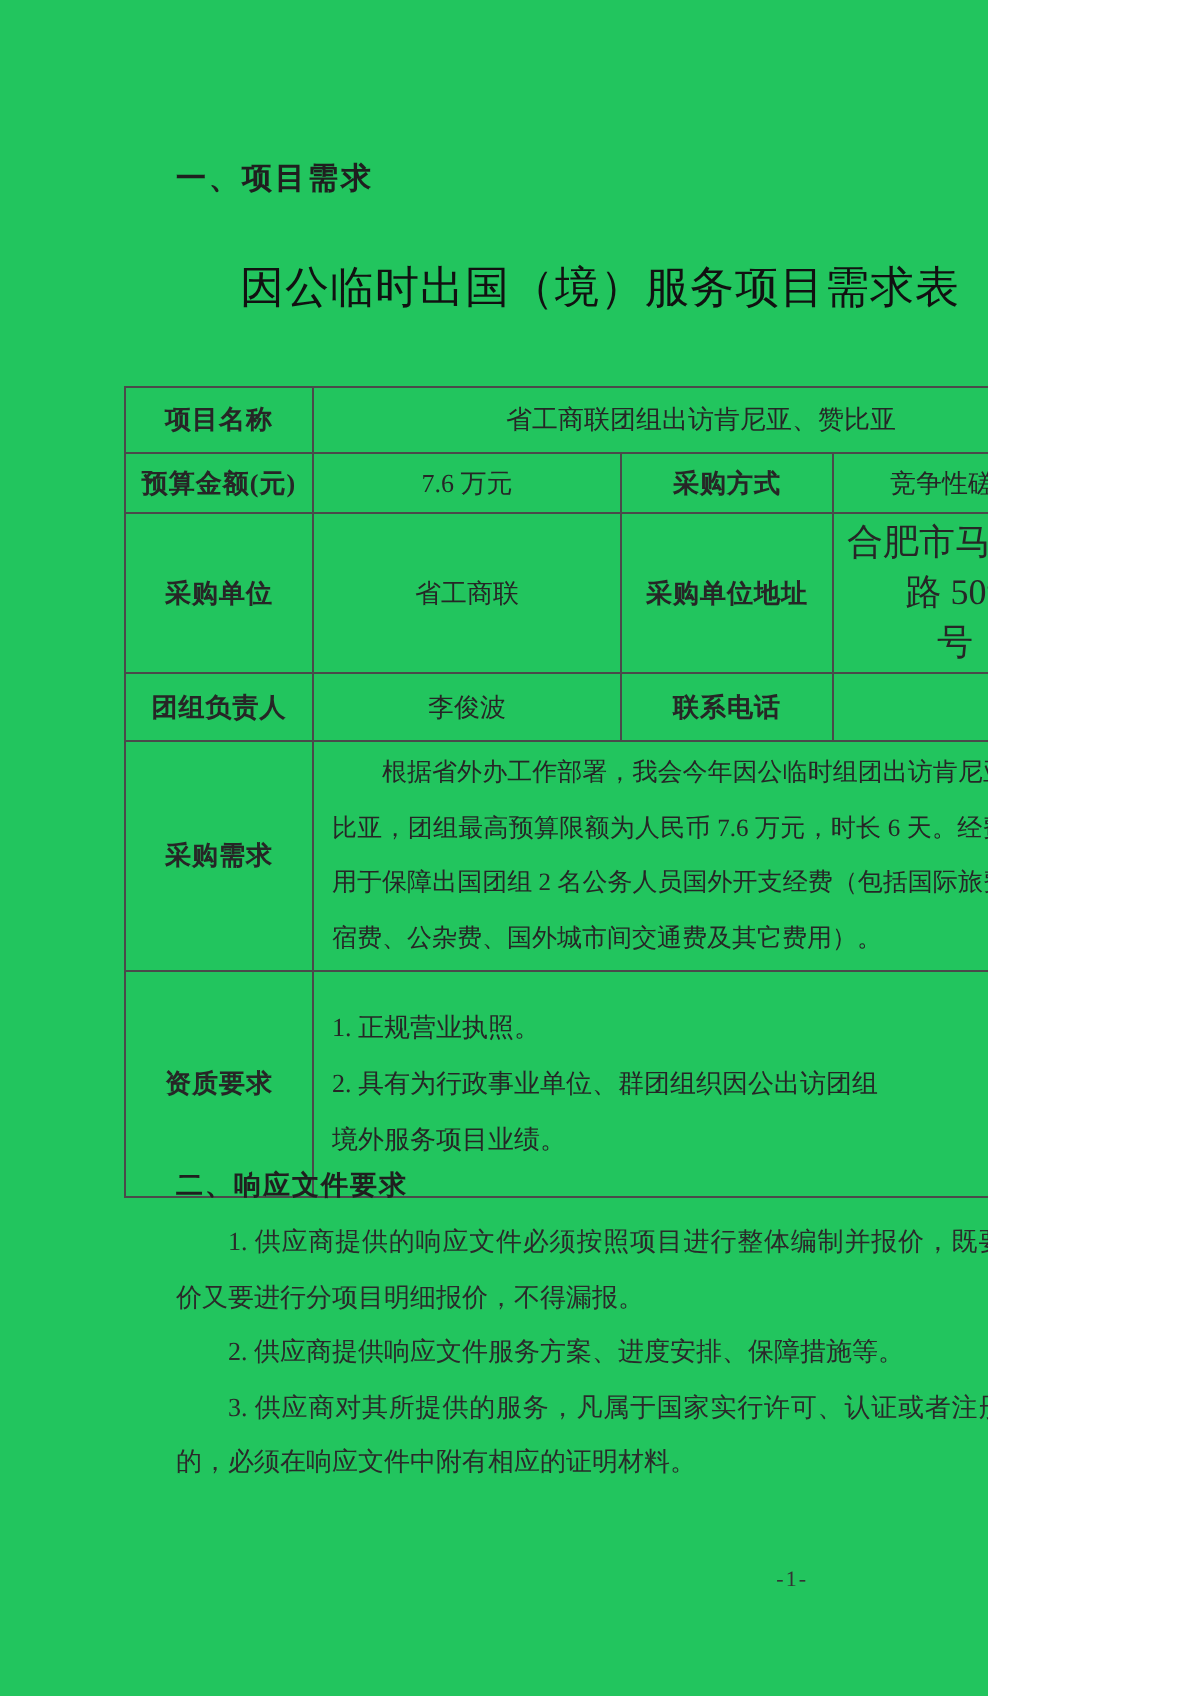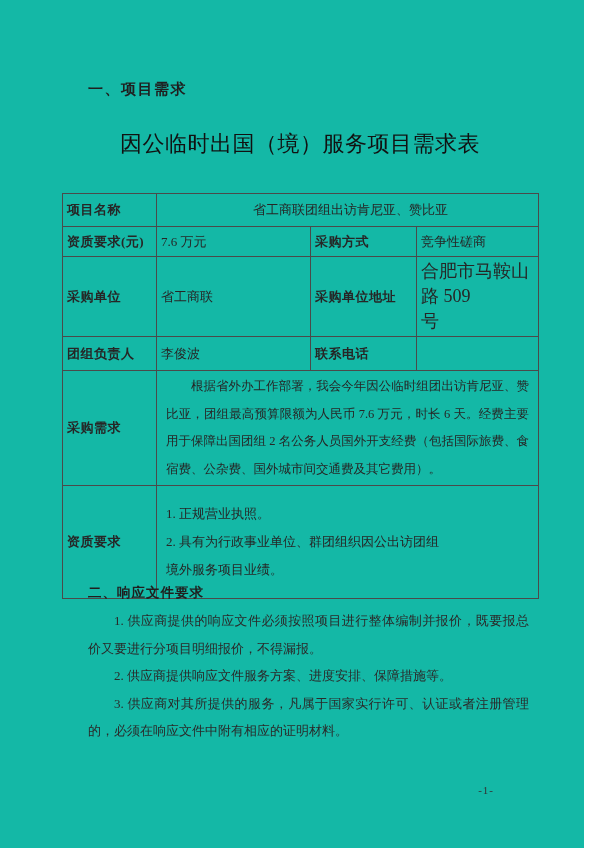--- a/index.html
+++ b/index.html
@@ -2,21 +2,21 @@
 <html lang="zh"><head>
 <meta charset="utf-8">
 <style>
   html,body{margin:0;padding:0;}
   body{
     width:600px;height:848px;
     background:#ffffff;
     font-family:"Liberation Serif","DejaVu Serif",serif;
     color:#262626;
   }
-  #page{position:relative;width:584px;height:848px;background:#14b8a6;overflow:hidden;}
+  #page{position:relative;width:494px;height:848px;background:#22c55e;overflow:hidden;}
 
   .sec-heading{
     position:absolute;left:88px;
     font-family:"Liberation Sans","DejaVu Sans",sans-serif;
     font-weight:bold;color:#1f1f1f;white-space:nowrap;
   }
   #sec1{top:80px;font-size:15px;letter-spacing:1.5px;}
   #sec2{top:584px;font-size:13.5px;letter-spacing:1px;}
 
   #doc-title{
@@ -25,21 +25,21 @@
     letter-spacing:0.5px;color:#111;
   }
 
   table#req-table{
     position:absolute;left:62px;top:193px;
     width:476px;border-collapse:collapse;table-layout:fixed;
   }
   #req-table td{
     border:1px solid #4a4a4a;
     font-size:13px;line-height:1.35;
-    vertical-align:middle;
+    text-align:center;vertical-align:middle;
     padding:2px 4px;color:#262626;
     overflow:hidden;
   }
   #req-table td.lbl{font-weight:bold;letter-spacing:0.5px;}
   #req-table td.pre{white-space:pre-line;}
   #req-table td.longtext{
     text-align:justify;padding:2px 9px;
     font-size:12.5px;line-height:27.5px;
   }
   #req-table td.longtext .indent{text-indent:2em;display:block;}
@@ -75,21 +75,21 @@
         <col style="width:154px">
       <col style="width:106px">
         <col style="width:122px">
     </colgroup>
     <tbody>
       <tr style="height:33px">
         <td class="lbl">项目名称</td>
         <td colspan="3" style="text-align:center;padding-left:10px;">省工商联团组出访肯尼亚、赞比亚</td>
       </tr>
       <tr style="height:30px">
-        <td class="lbl">资质要求(元)</td>
+        <td class="lbl">预算金额(元)</td>
         <td>7.6 万元</td>
         <td class="lbl">采购方式</td>
         <td>竞争性磋商</td>
       </tr>
       <tr style="height:57px">
         <td class="lbl">采购单位</td>
         <td>省工商联</td>
         <td class="lbl">采购单位地址</td>
         <td class="pre" style="font-size:18px;line-height:25px;">合肥市马鞍山路 509
 号</td>

